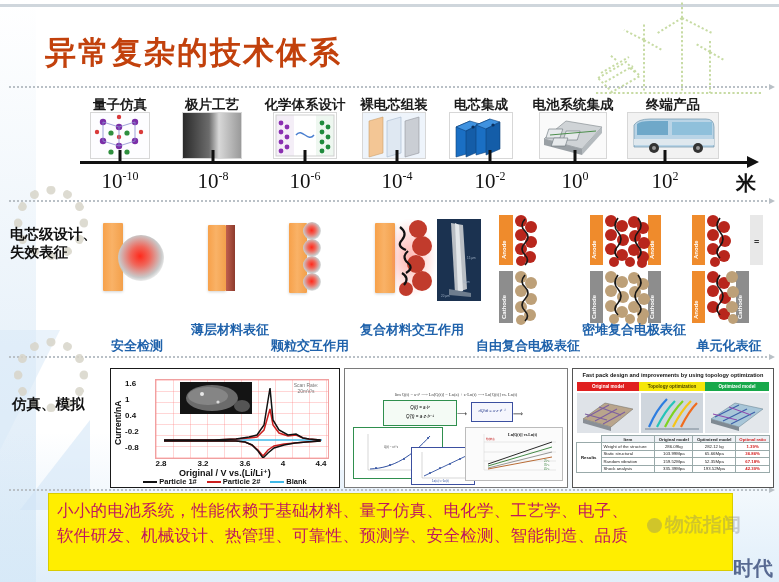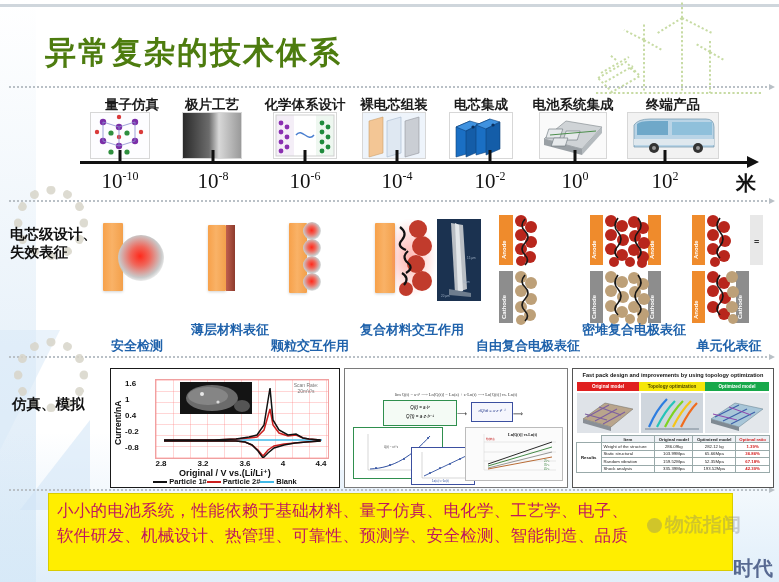--- a/index.html
+++ b/index.html
@@ -26,21 +26,21 @@
      border-left:6px solid #b9c0c6;border-top:3px solid transparent;border-bottom:3px solid transparent;}
 
   .dotcircle{position:absolute;width:56px;height:56px;border-radius:50%;
      border:9px dotted #d8d5c9;opacity:.85;}
 
   
   .eco{position:absolute;right:18px;top:0;width:165px;height:96px;opacity:.9;}
 
   
   .title{position:absolute;left:45px;top:32px;font-size:31px;font-weight:bold;
-     letter-spacing:2px;color:#4d7c0f;
+     letter-spacing:2px;color:#c2410c;
      font-family:"DejaVu Sans","Liberation Sans",sans-serif;
      text-shadow:0 1px 0 #ffffff;}
 
   
   .tl-label{position:absolute;top:96px;font-size:13.5px;color:#1b1b1b;font-weight:bold;
      white-space:nowrap;transform:translateX(-50%);}
   .tl-thumb{position:absolute;top:112px;transform:translateX(-50%);
      border:1px solid #d7d7d7;background:#fbfbfb;overflow:hidden;}
   .tl-axis{position:absolute;left:80px;top:161px;width:668px;height:3px;background:#111;}
   .tl-axis:after{content:"";position:absolute;right:-11px;top:-5px;
@@ -82,21 +82,21 @@
        repeating-linear-gradient(0deg,rgba(255,120,120,.30) 0 1px,transparent 1px 11px),
        repeating-linear-gradient(90deg,rgba(255,120,120,.30) 0 1px,transparent 1px 17px),
        #fff;border:1px solid #f0a0a0;}
   .ch-ylab{position:absolute;left:2px;top:28px;font-size:8.5px;font-weight:bold;color:#111;
      transform:rotate(-90deg);transform-origin:left top;white-space:nowrap;}
   .ch-yt{position:absolute;left:14px;font-size:8px;font-weight:bold;color:#111;}
   .ch-xt{position:absolute;top:90px;font-size:8px;font-weight:bold;color:#111;transform:translateX(-50%);}
   .ch-xlab{position:absolute;left:0;top:99px;width:228px;text-align:center;
      font-size:9px;font-weight:bold;color:#111;}
   .ch-leg{position:absolute;left:0;top:108px;width:228px;display:flex;justify-content:center;
-     font-size:7.5px;font-weight:bold;color:#111;}
+     gap:10px;font-size:7.5px;font-weight:bold;color:#111;}
   .ch-leg span.ln{display:inline-block;width:14px;height:2px;vertical-align:middle;margin-right:2px;}
   .ch-sem{position:absolute;left:70px;top:13px;width:78px;height:36px;
      background:radial-gradient(ellipse at 40% 45%,#7e7e7e 0%,#4b4b4b 55%,#141414 100%);}
   .ch-note{position:absolute;right:8px;top:12px;font-size:5px;color:#777;text-align:center;line-height:6px;}
 
   
   .eq-main{position:absolute;left:0;top:8px;width:222px;text-align:center;
      font-family:"Liberation Serif","DejaVu Serif",serif;font-size:11px;font-style:italic;color:#111;}
   .eq-sub{position:absolute;left:0;width:222px;text-align:center;
      font-family:"Liberation Serif","DejaVu Serif",serif;font-size:4.5px;color:#444;}
@@ -170,21 +170,21 @@
       <path d="M2 78 L30 62 L44 76 L16 92 Z"></path>
       <path d="M5 73 L33 57 M9 82 L37 66"></path>
       <path d="M20 60 L14 55 M34 68 L40 73"></path>
     </g>
   </svg>
 
   <div class="title">异常复杂的技术体系</div>
 
   <div>
 
-    <div class="tl-label" style="left:120px;margin-left:12px;">量子仿真</div>
+    <div class="tl-label" style="left:120px;">量子仿真</div>
     <div class="tl-thumb" style="left:120px;width:58px;height:45px;">
       <svg viewBox="0 0 58 45" width="58" height="45">
           <rect width="58" height="45" fill="#fdfdff"></rect>
         <g>
           <g fill="#7b2ea8">
               <circle cx="12" cy="9" r="3.2"></circle>
               <circle cx="28" cy="14" r="3.2"></circle>
               <circle cx="44" cy="9" r="3.2"></circle>
           <circle cx="12" cy="28" r="3.2"></circle>
               <circle cx="28" cy="33" r="3.2"></circle>

